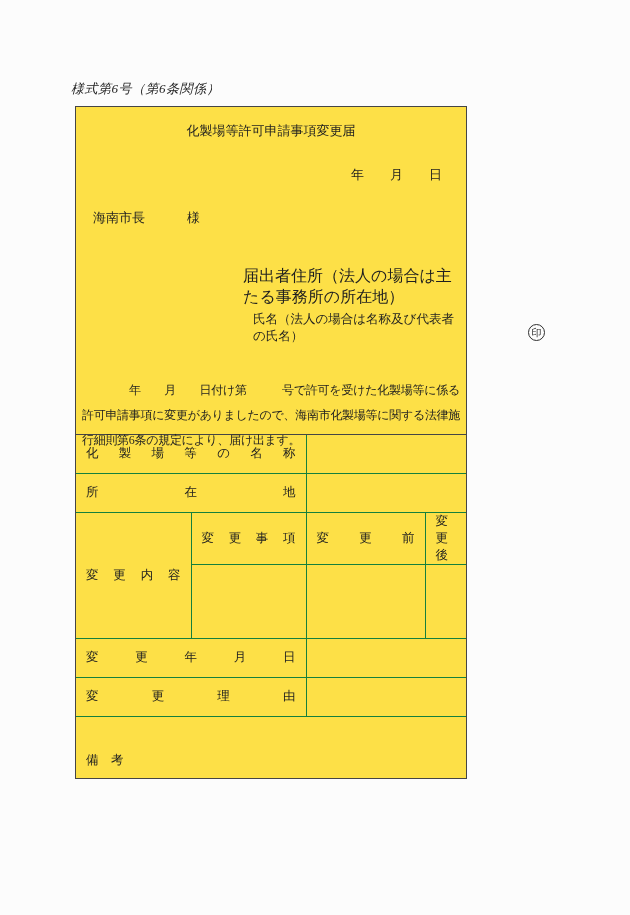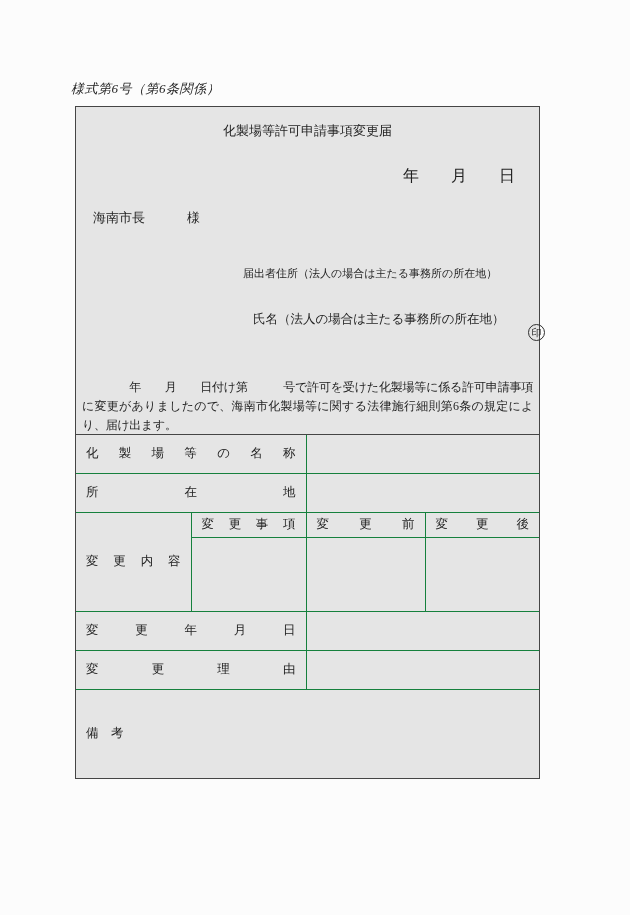--- a/index.html
+++ b/index.html
@@ -9,61 +9,61 @@
     font-family: "Liberation Serif", "DejaVu Serif", serif;
     color: #1f1f1f;
     position: relative;
   }
   .form-number {
     position: absolute; left: 71px; top: 80px;
     font-size: 13px; letter-spacing: 0.5px; font-style: italic;
   }
   .frame {
     position: absolute; left: 75px; top: 106px;
-    width: 465px; height: 673px;
+    width: 392px; height: 673px;
     border: 1px solid #454545;
     box-sizing: border-box;
-    background: #e5e5e5;
+    background: #fde047;
   }
   .header-area {
     position: relative;
     height: 327px;
     border-bottom: 1px solid #454545;
   }
   .title {
     position: absolute; left: 0; right: 0; top: 15px;
     text-align: center; font-size: 13px;
   }
   .date-line {
     position: absolute; right: 24px; top: 59px;
-    font-size: 16px;
+    font-size: 13px;
   }
   .addressee-line {
     position: absolute; left: 17px; top: 102px;
     font-size: 13px;
   }
   .honorific { margin-left: 42px; }
   .address-label {
     position: absolute; left: 167px; top: 159px;
-    font-size: 11px;
+    font-size: 16px;
   }
   .name-label {
     position: absolute; left: 177px; top: 204px;
     font-size: 12.5px;
   }
   .seal {
     position: absolute; left: 452px; top: 217px;
     width: 15px; height: 15px;
     border: 1px solid #2e2e2e; border-radius: 50%;
     font-size: 10px; line-height: 15px; text-align: center;
     display: inline-block;
   }
   .body-paragraph {
     position: absolute; left: 6px; right: 6px; top: 271px;
-    font-size: 12px; line-height: 19px;
+    font-size: 12px; line-height: 25px;
     letter-spacing: -0.3px;
     text-align: justify;
   }
   table.form-table {
     width: 100%; height: 343px;
     border-collapse: collapse;
     border-style: hidden;
     table-layout: fixed;
   }
   table.form-table td {
@@ -94,21 +94,21 @@
     <div class="title">化製場等許可申請事項変更届</div>
 
     <div class="date-line">年　　月　　日</div>
 
     <div class="addressee-line">
       <span>海南市長</span><span class="honorific">様</span>
     </div>
 
     <div class="address-label">届出者住所（法人の場合は主たる事務所の所在地）</div>
 
-    <div class="name-label">氏名（法人の場合は主たる事務所の所在地）</div>
+    <div class="name-label">氏名（法人の場合は名称及び代表者の氏名）</div>
 
     <span class="seal">印</span>
 
     <div class="body-paragraph">　　　　年　　月　　日付け第　　　号で許可を受けた化製場等に係る許可申請事項に変更がありましたので、海南市化製場等に関する法律施行細則第6条の規定により、届け出ます。</div>
   </div>
 
   <table class="form-table">
     <colgroup>
       <col style="width:115px">
         <col style="width:115px">

